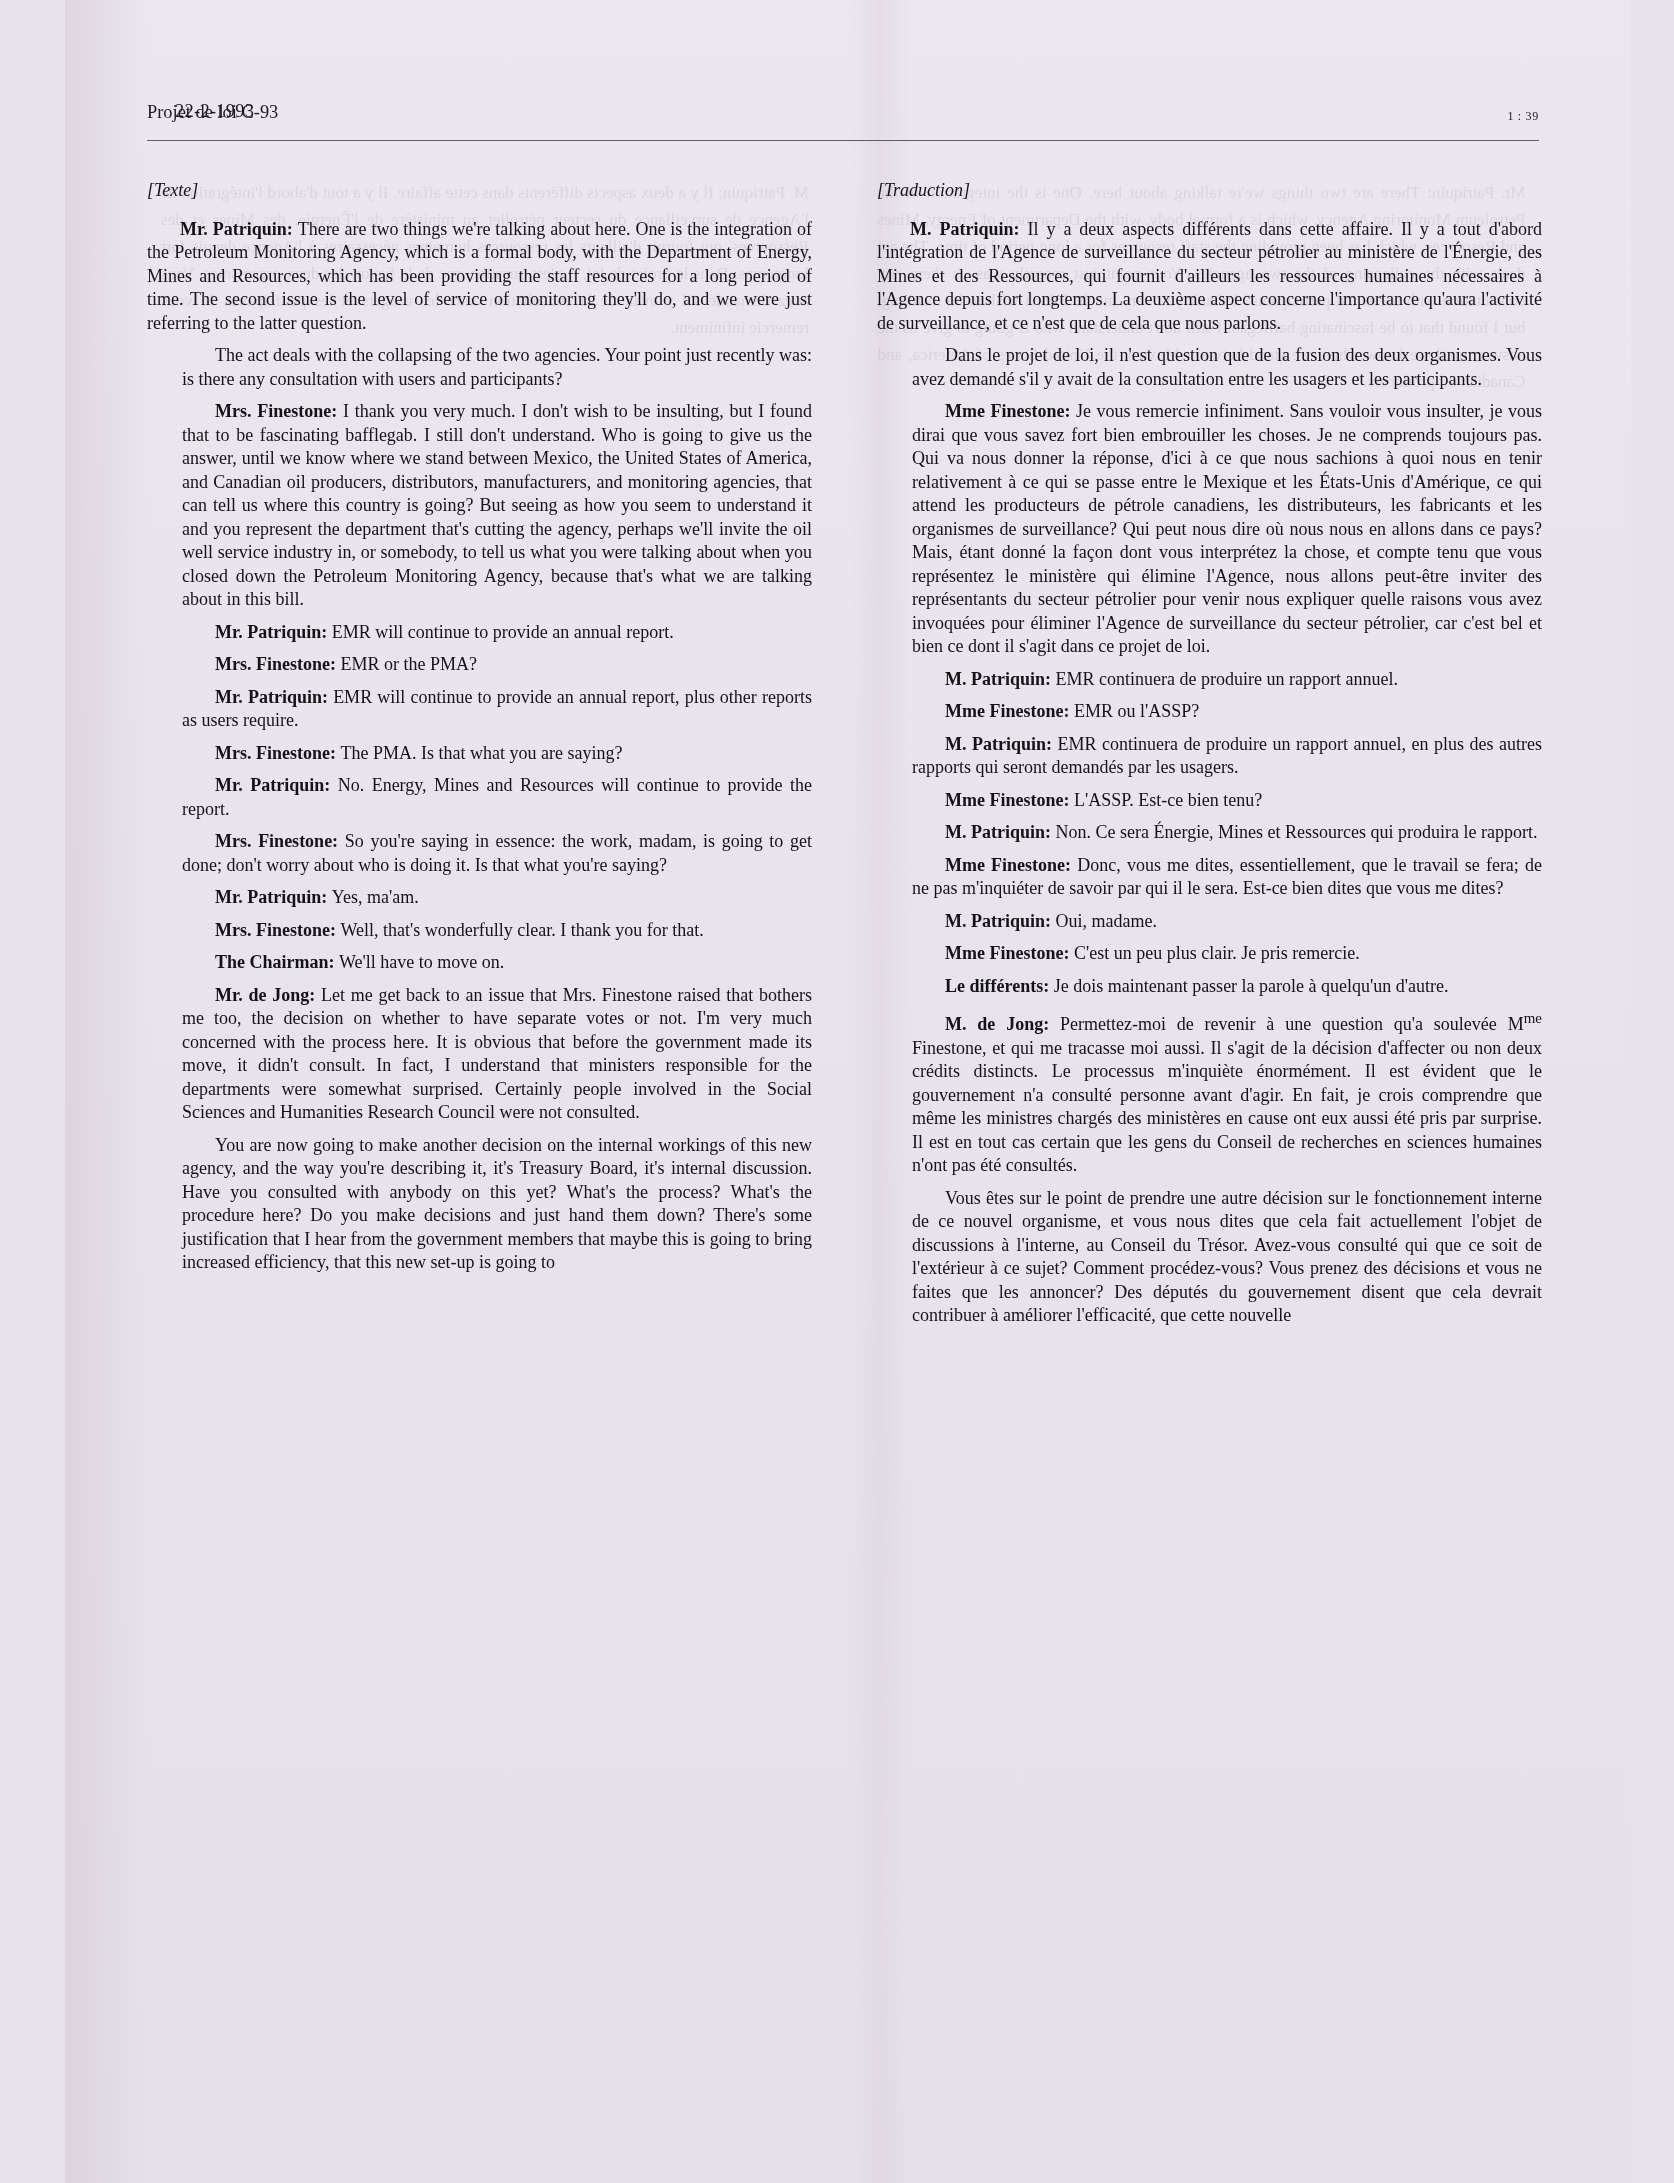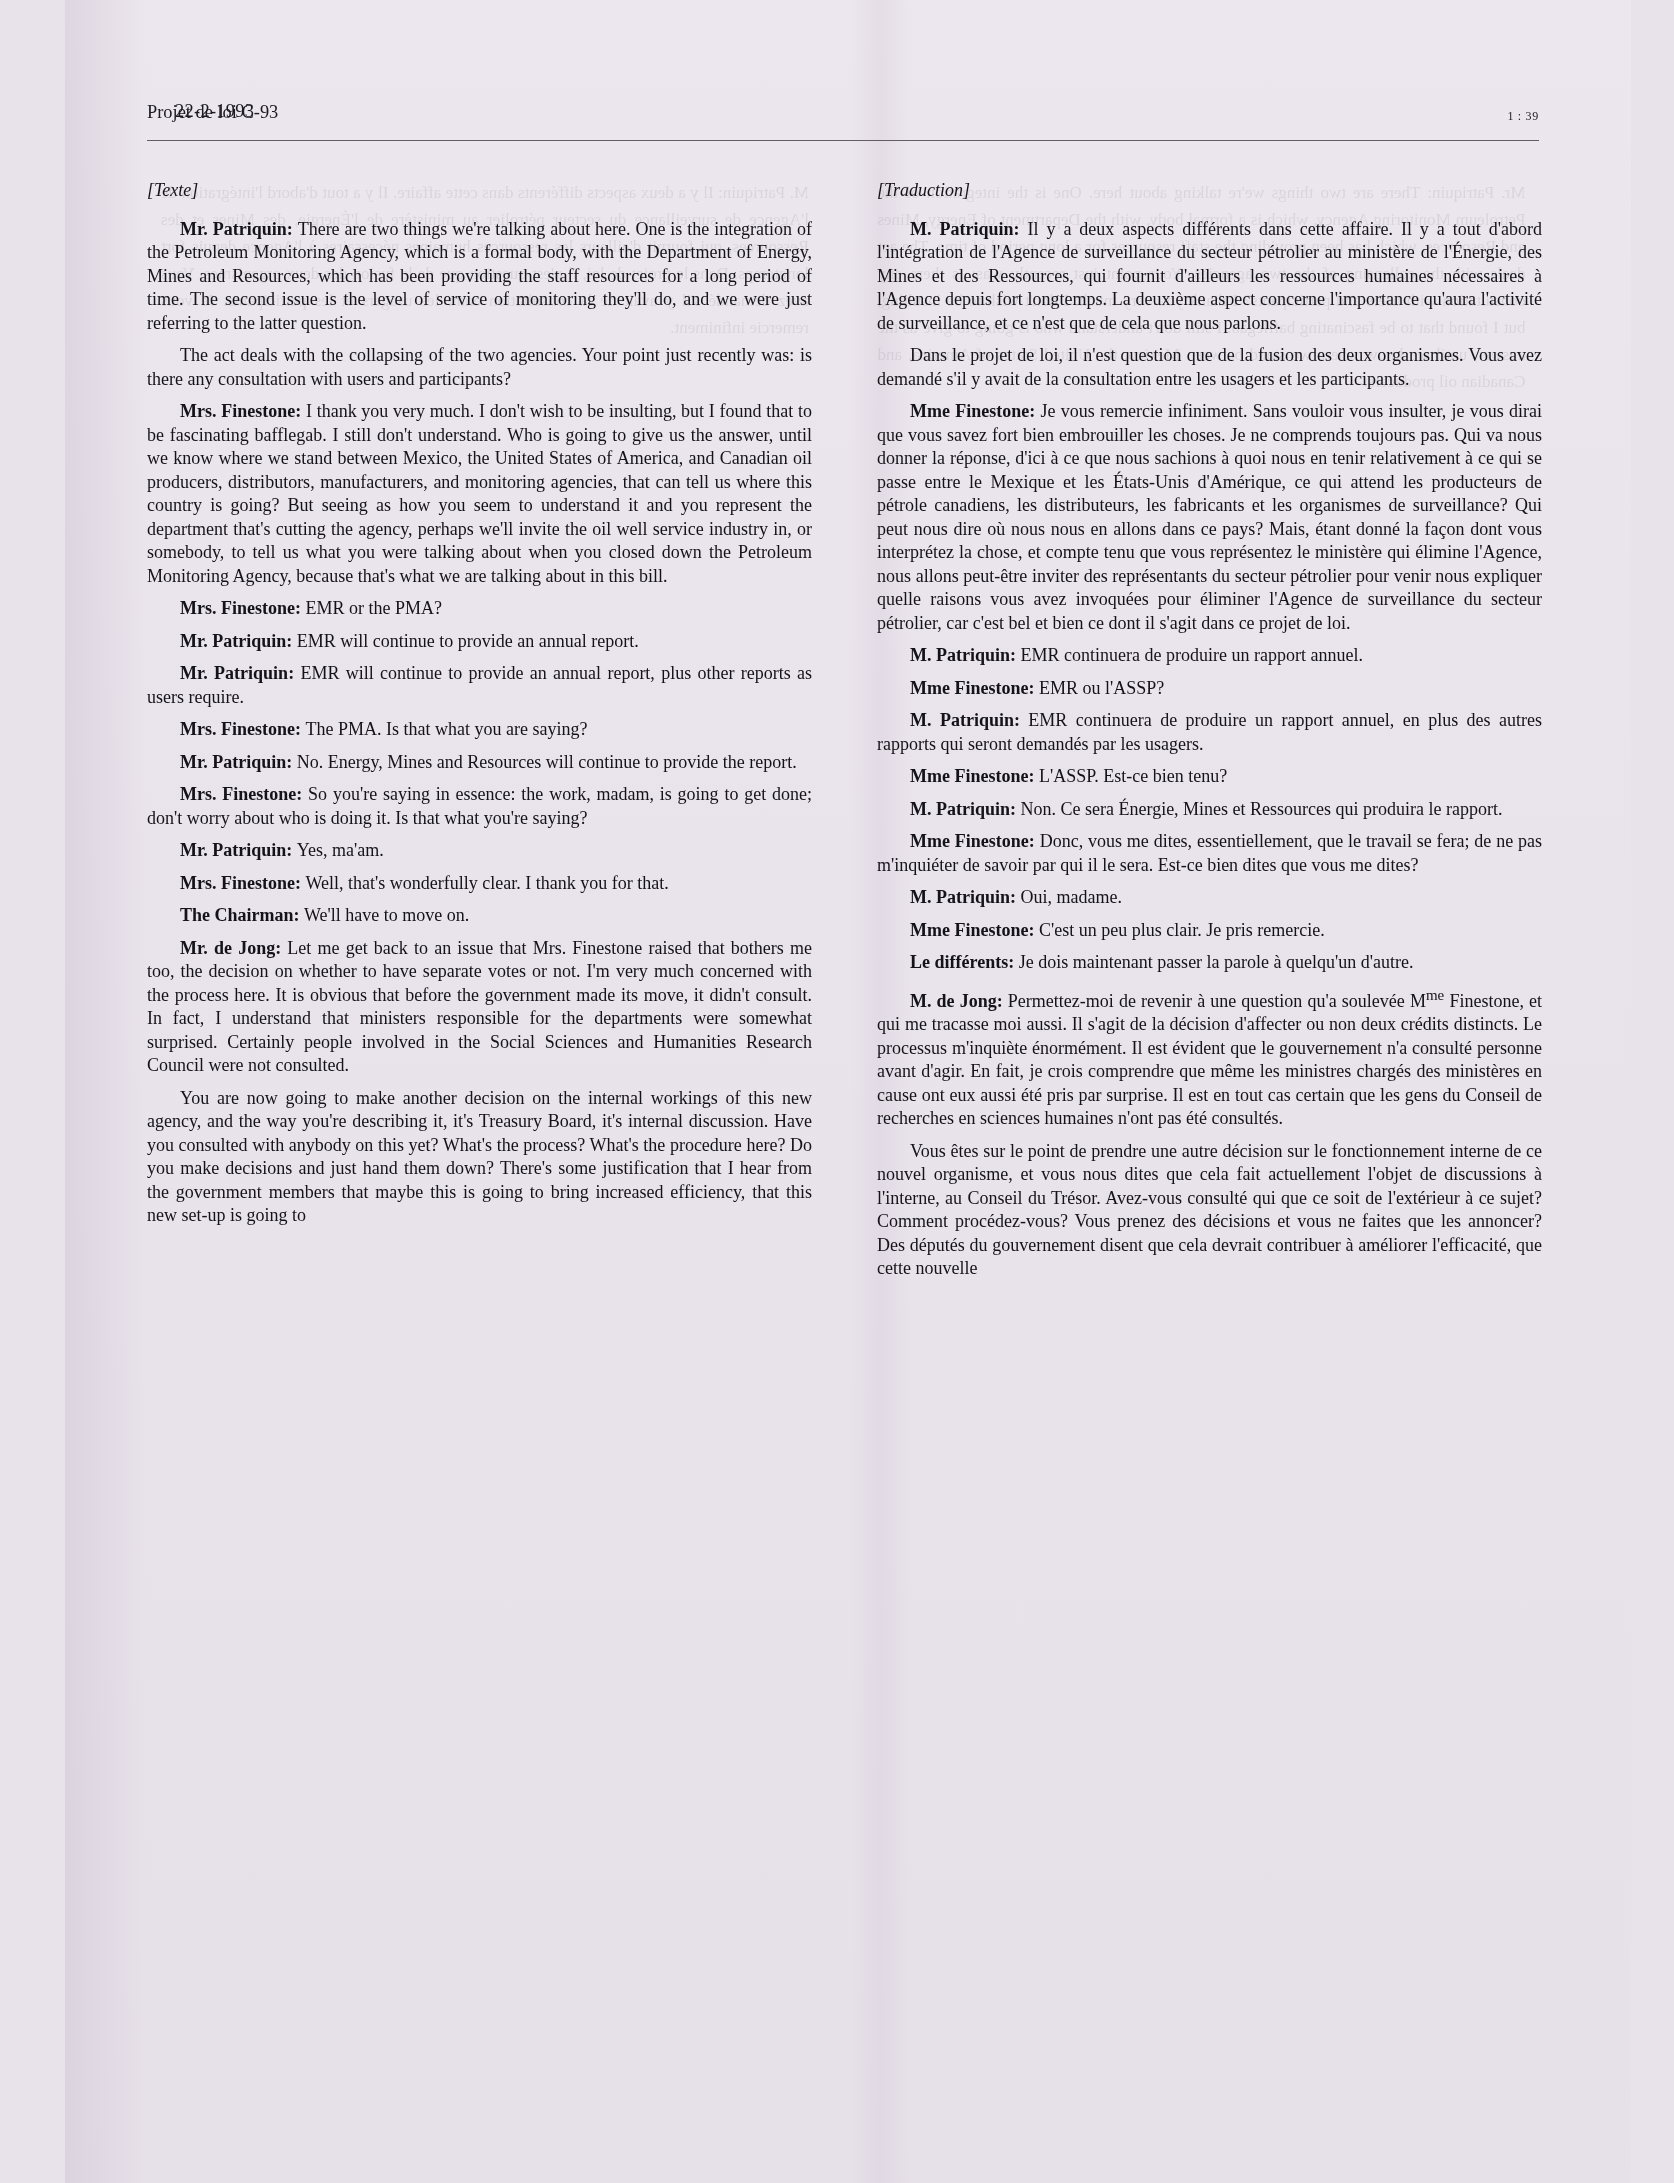--- a/index.html
+++ b/index.html
@@ -102,21 +102,21 @@
     font-style: italic;
     font-size: 18px;
     margin: 0 0 15px 0;
     text-align: left;
   }
 
   p.para {
     margin: 0 0 0 0;
     text-indent: 33px;
   }
-  p.para + p.para { margin-top: 9px; }
+  p.para + p.para { margin-top: 9px; margin-left: 35px; }
   p.gap { margin-top: 18px; }
 
   .spk {
     font-weight: bold;
   }
 
   
   .ghost {
     position: absolute;
     left: 147px;
@@ -159,22 +159,22 @@
       <span class="h-right">1 : 39</span>
     </div>
     <div class="rule"></div>
 
     <div class="col col-left">
       <div class="col-title">[Texte]</div>
       <div>
           <p class="para"><span class="spk">Mr. Patriquin: </span><span>There are two things we're talking about here. One is the integration of the Petroleum Monitoring Agency, which is a formal body, with the Department of Energy, Mines and Resources, which has been providing the staff resources for a long period of time. The second issue is the level of service of monitoring they'll do, and we were just referring to the latter question.</span></p>
           <p class="para gap"><span>The act deals with the collapsing of the two agencies. Your point just recently was: is there any consultation with users and participants?</span></p>
           <p class="para"><span class="spk">Mrs. Finestone: </span><span>I thank you very much. I don't wish to be insulting, but I found that to be fascinating bafflegab. I still don't understand. Who is going to give us the answer, until we know where we stand between Mexico, the United States of America, and Canadian oil producers, distributors, manufacturers, and monitoring agencies, that can tell us where this country is going? But seeing as how you seem to understand it and you represent the department that's cutting the agency, perhaps we'll invite the oil well service industry in, or somebody, to tell us what you were talking about when you closed down the Petroleum Monitoring Agency, because that's what we are talking about in this bill.</span></p>
+          <p class="para gap"><span class="spk">Mr. Patriquin: </span><span>EMR will continue to provide an annual report.</span></p>
           <p class="para"><span class="spk">Mrs. Finestone: </span><span>EMR or the PMA?</span></p>
-          <p class="para gap"><span class="spk">Mr. Patriquin: </span><span>EMR will continue to provide an annual report.</span></p>
           <p class="para"><span class="spk">Mr. Patriquin: </span><span>EMR will continue to provide an annual report, plus other reports as users require.</span></p>
           <p class="para"><span class="spk">Mrs. Finestone: </span><span>The PMA. Is that what you are saying?</span></p>
           <p class="para"><span class="spk">Mr. Patriquin: </span><span>No. Energy, Mines and Resources will continue to provide the report.</span></p>
           <p class="para"><span class="spk">Mrs. Finestone: </span><span>So you're saying in essence: the work, madam, is going to get done; don't worry about who is doing it. Is that what you're saying?</span></p>
           <p class="para"><span class="spk">Mr. Patriquin: </span><span>Yes, ma'am.</span></p>
           <p class="para"><span class="spk">Mrs. Finestone: </span><span>Well, that's wonderfully clear. I thank you for that.</span></p>
           <p class="para"><span class="spk">The Chairman: </span><span>We'll have to move on.</span></p>
           <p class="para gap"><span class="spk">Mr. de Jong: </span><span>Let me get back to an issue that Mrs. Finestone raised that bothers me too, the decision on whether to have separate votes or not. I'm very much concerned with the process here. It is obvious that before the government made its move, it didn't consult. In fact, I understand that ministers responsible for the departments were somewhat surprised. Certainly people involved in the Social Sciences and Humanities Research Council were not consulted.</span></p>
           <p class="para gap"><span>You are now going to make another decision on the internal workings of this new agency, and the way you're describing it, it's Treasury Board, it's internal discussion. Have you consulted with anybody on this yet? What's the process? What's the procedure here? Do you make decisions and just hand them down? There's some justification that I hear from the government members that maybe this is going to bring increased efficiency, that this new set-up is going to</span></p>
         </div>

